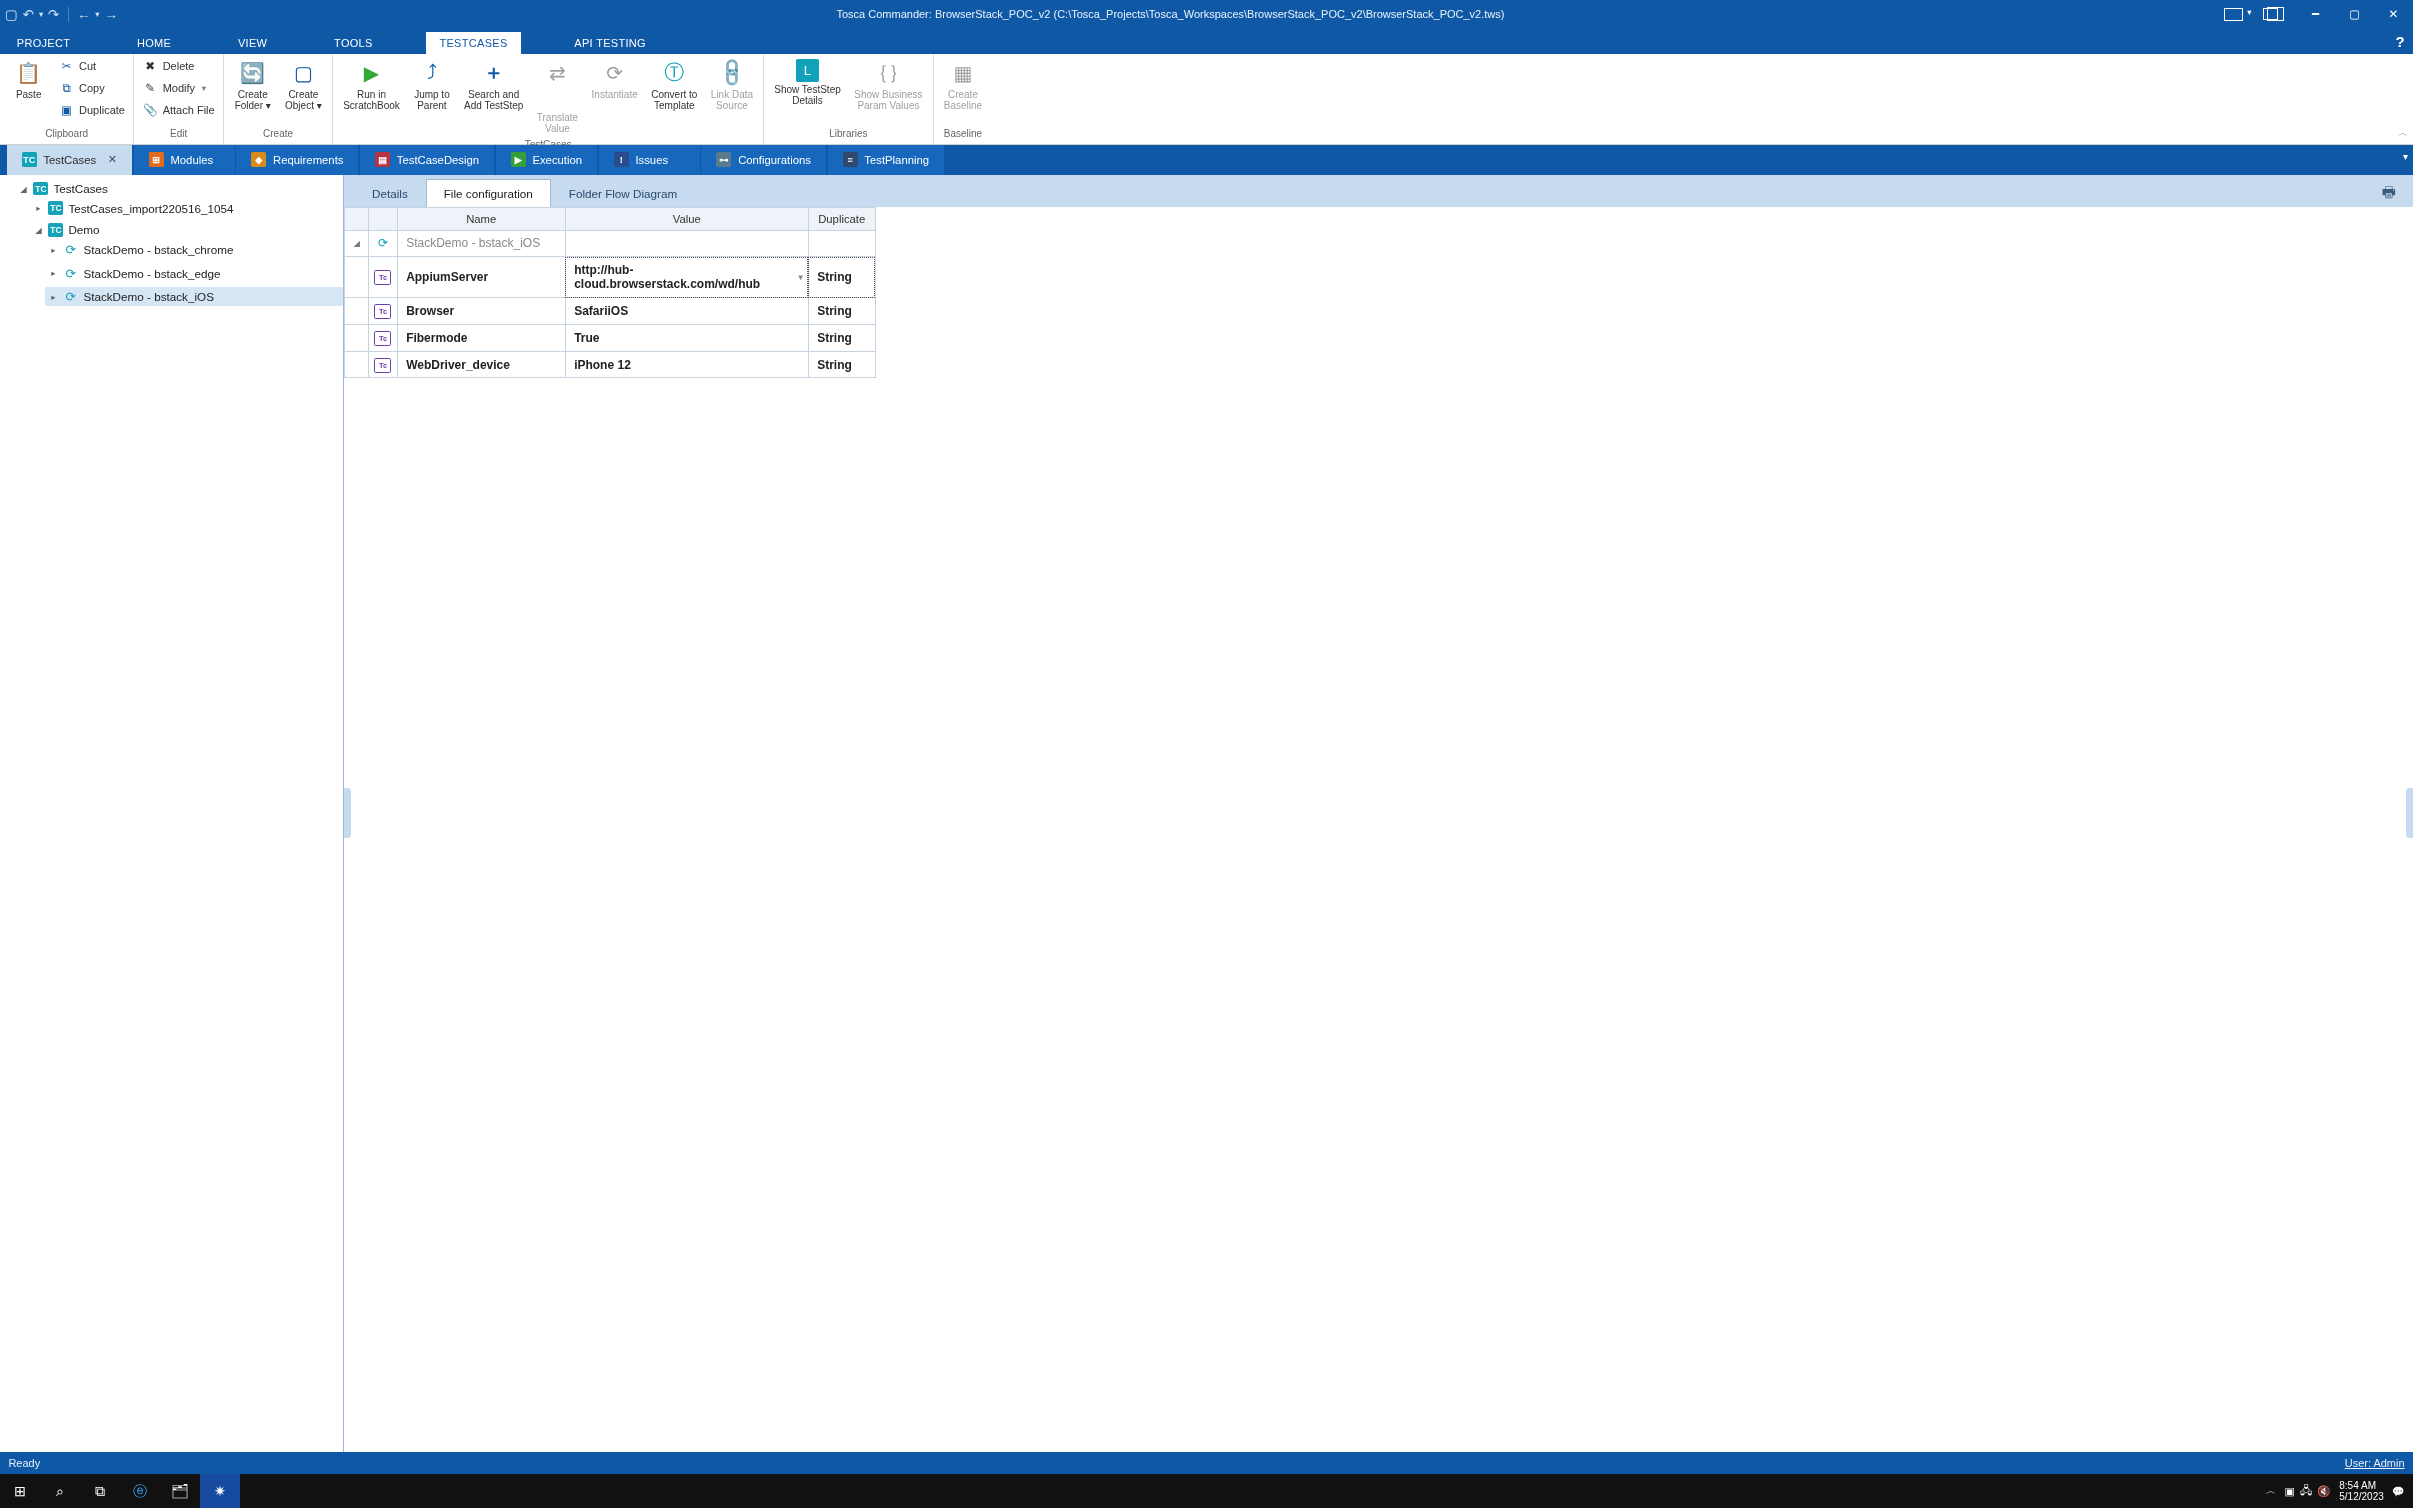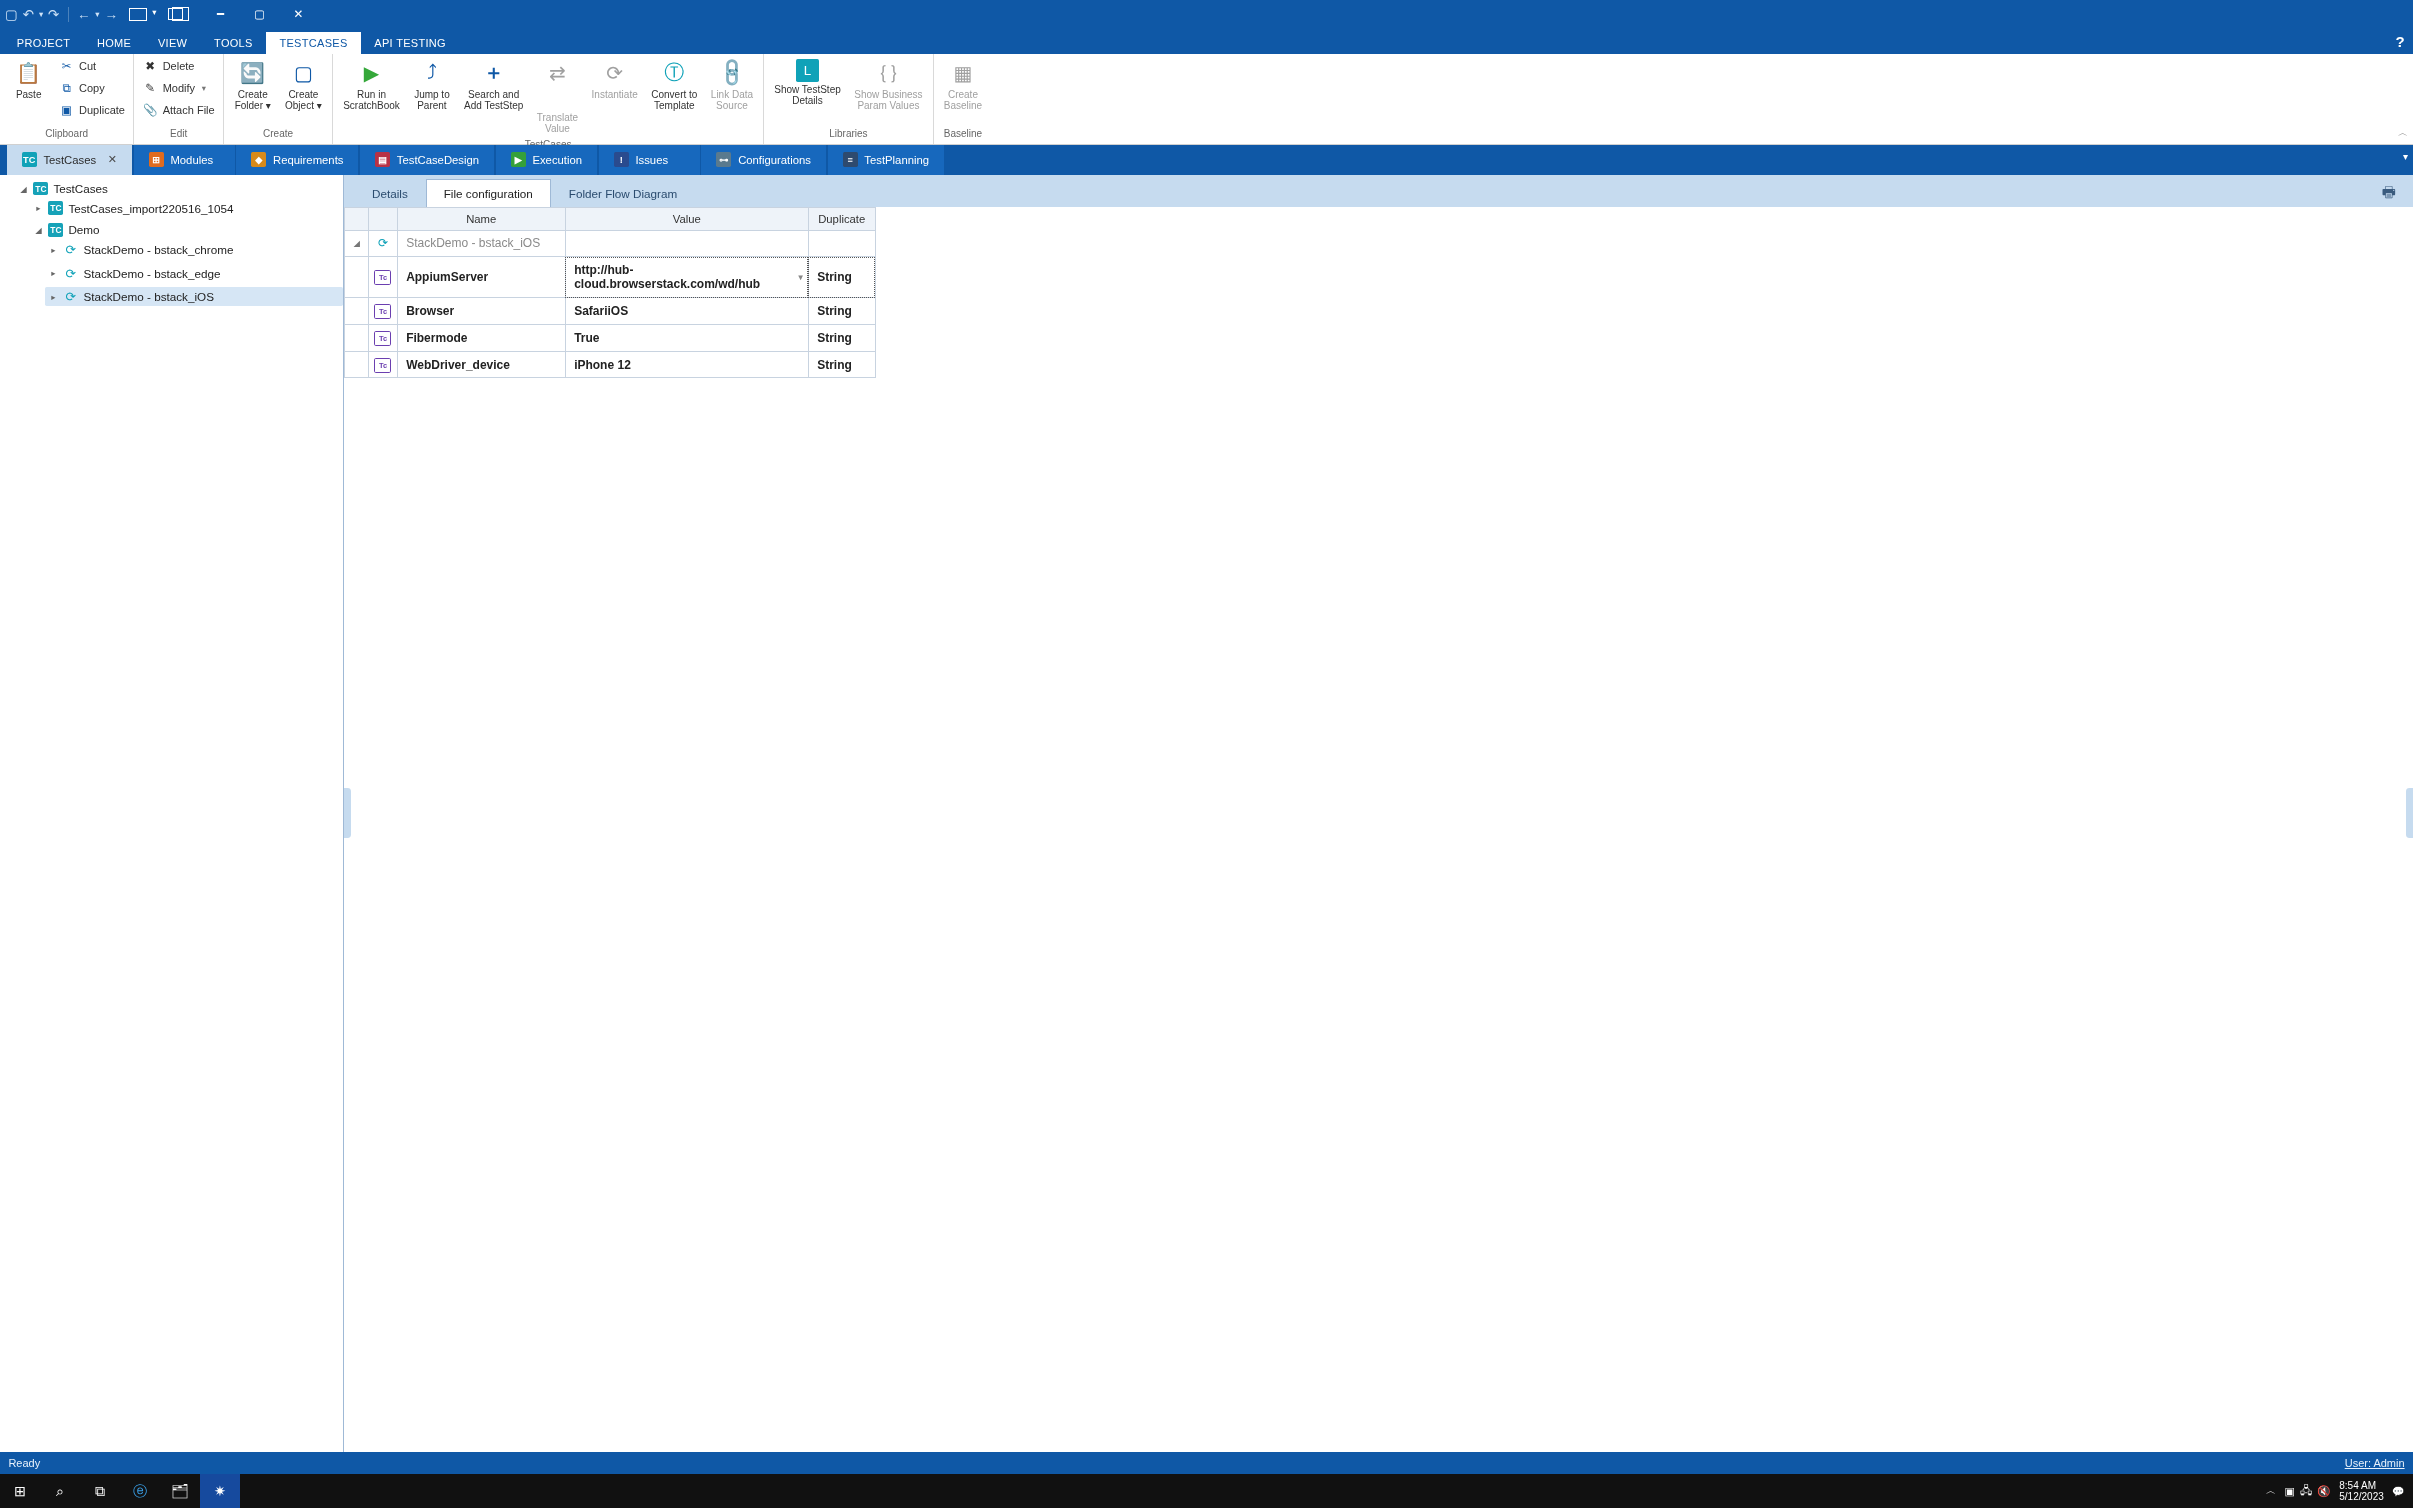--- a/index.html
+++ b/index.html
@@ -26,20 +26,21 @@
   .titlebar .box2::before{content:""; position:absolute; left:2.5px; top:-2.5px; width:15px; height:11.7px; border:0.8px solid #fff;}
 
   
   .menurow {
     height: 25px;
     background:#0f58a6;
     display:flex;
     align-items:flex-end;
     padding:0 3.4px;
     position:relative;
+    gap:40px;
   }
   .menurow .tab {
     color:#fff; padding:5px 13.4px; font-size:11px; cursor:pointer; letter-spacing:0.3px;
   }
   .menurow .tab.active { background:#fff; color:#0f58a6; }
   .menurow .help { position:absolute; right:8.4px; bottom:3.4px; color:#fff; font-size:15px; font-weight:bold;}
 
   
   .ribbon {
     background:#fff;
@@ -154,20 +155,21 @@
   <div class="qat">
     <span>▢</span>
     <span>↶</span>
     <span style="font-size:8.4px;">▾</span>
     <span>↷</span>
     <span class="sep"></span>
     <span>←</span>
     <span style="font-size:8.4px;">▾</span>
     <span>→</span>
   </div>
+  <div class="title">Tosca Commander: BrowserStack_POC_v2 (C:\Tosca_Projects\Tosca_Workspaces\BrowserStack_POC_v2\BrowserStack_POC_v2.tws)</div>
   <div class="wincontrols">
     <div class="btn">
         <span class="minibtn"></span>
       </div>
     <div class="btn">
         <span class="box2"></span>
       </div>
     <div class="btn">━</div>
     <div class="btn">▢</div>
     <div class="btn">✕</div>

